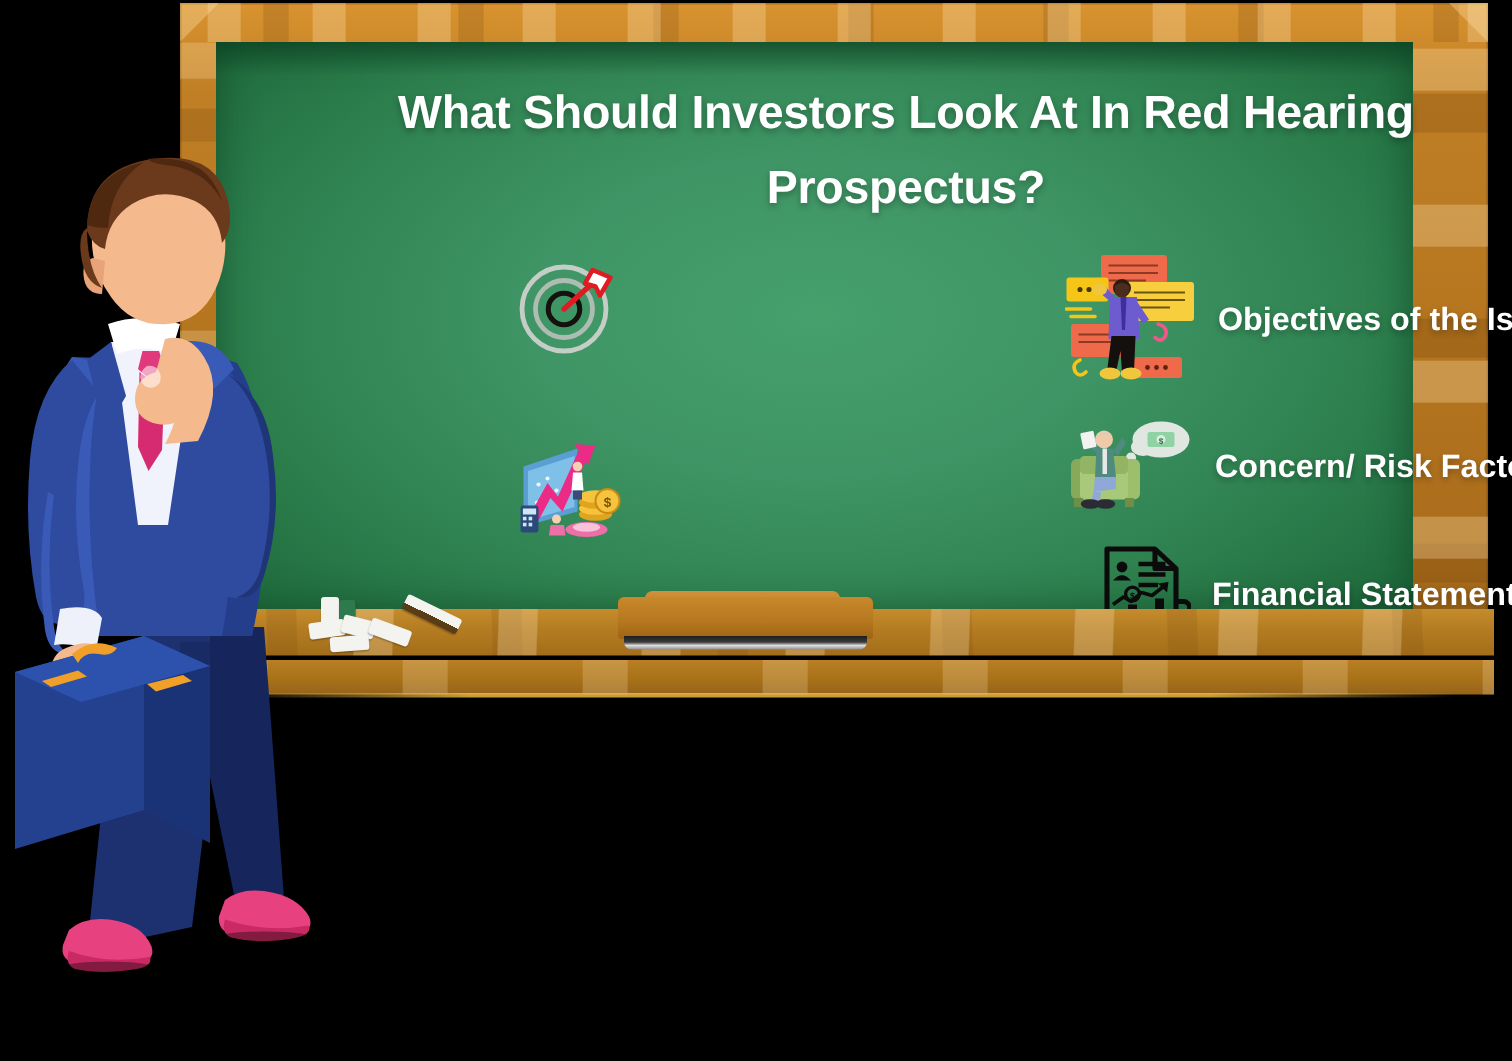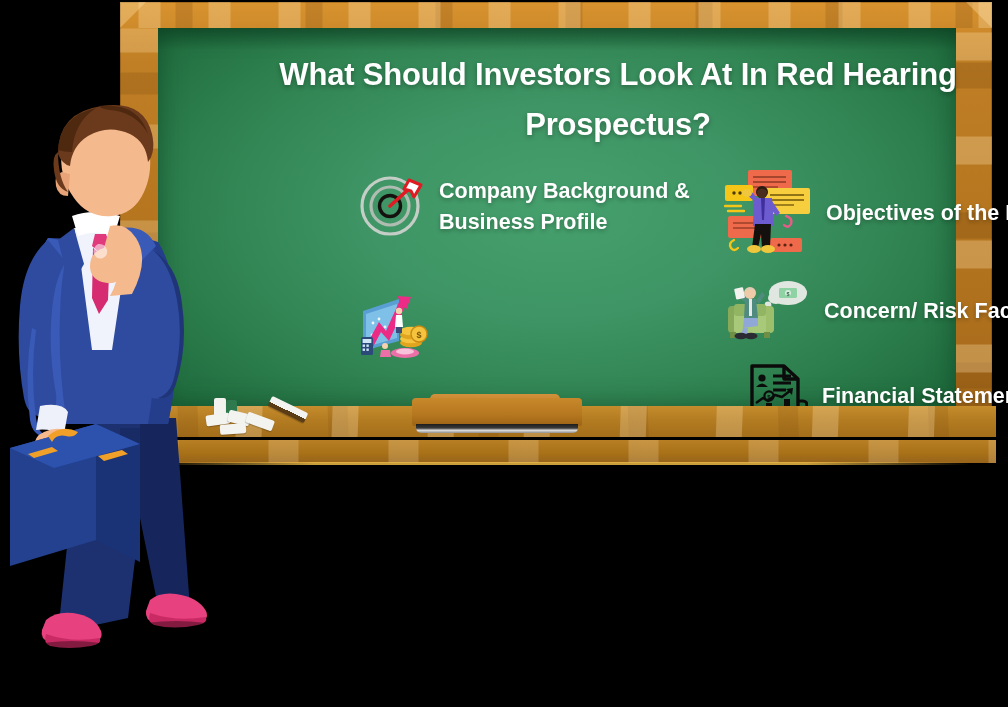--- a/index.html
+++ b/index.html
@@ -108,21 +108,21 @@
         rgba(115,68,12,0.00) 60px,
         rgba(115,68,12,0.26) 61px,
         rgba(115,68,12,0.26) 86px,
         rgba(115,68,12,0.00) 87px,
         rgba(115,68,12,0.00) 150px);
   }
 
   
   .board-surface {
     position: absolute;
-    left: 38px;
+    left: 24px;
     top: 26px;
     width: 798px;
     height: 380px;
     background:
       radial-gradient(ellipse 78% 92% at 50% 48%,
         #45a06c 0%, #3f9565 30%, #2f8250 58%, #1f6b3d 82%, #165c33 100%);
     box-shadow: inset 0 0 26px rgba(9,54,28,0.55);
   }
   .board-surface::after {
     content: "";
@@ -311,21 +311,20 @@
           <div class="item left1">
             <span class="item-icon">
               <svg width="66" height="66" viewBox="0 0 66 66">
                 <circle cx="31" cy="34" r="28" fill="none" stroke="#cfd3cf" stroke-width="3.2" opacity="0.92"></circle>
                 <circle cx="31" cy="34" r="19" fill="none" stroke="#b9bfb9" stroke-width="3.2" opacity="0.92"></circle>
                 <circle cx="31" cy="34" r="10.5" fill="none" stroke="#14110f" stroke-width="3.4"></circle>
                 <line x1="31" y1="34" x2="52" y2="15" stroke="#e01b22" stroke-width="3.6" stroke-linecap="round"></line>
                 <path d="M50 8 L62 13 L55 25 L52 19 L45 17 Z" fill="#ffffff" stroke="#e01b22" stroke-width="3" stroke-linejoin="round"></path>
               </svg>
             </span>
-            <span class="item-label">Company Background &amp; Business Profile</span>
           </div>
 
           <div class="item left2">
             <span class="item-icon">
               <svg width="72" height="66" viewBox="0 0 72 66">
 
                 <path d="M4 18 L40 6 L40 48 L4 58 Z" fill="#5a9fd4"></path>
                 <path d="M7 21 L38 11 L38 45 L7 54 Z" fill="#7fc0e8"></path>
 
                 <circle cx="14" cy="30" r="1.4" fill="#ffffff" opacity="0.85"></circle>

